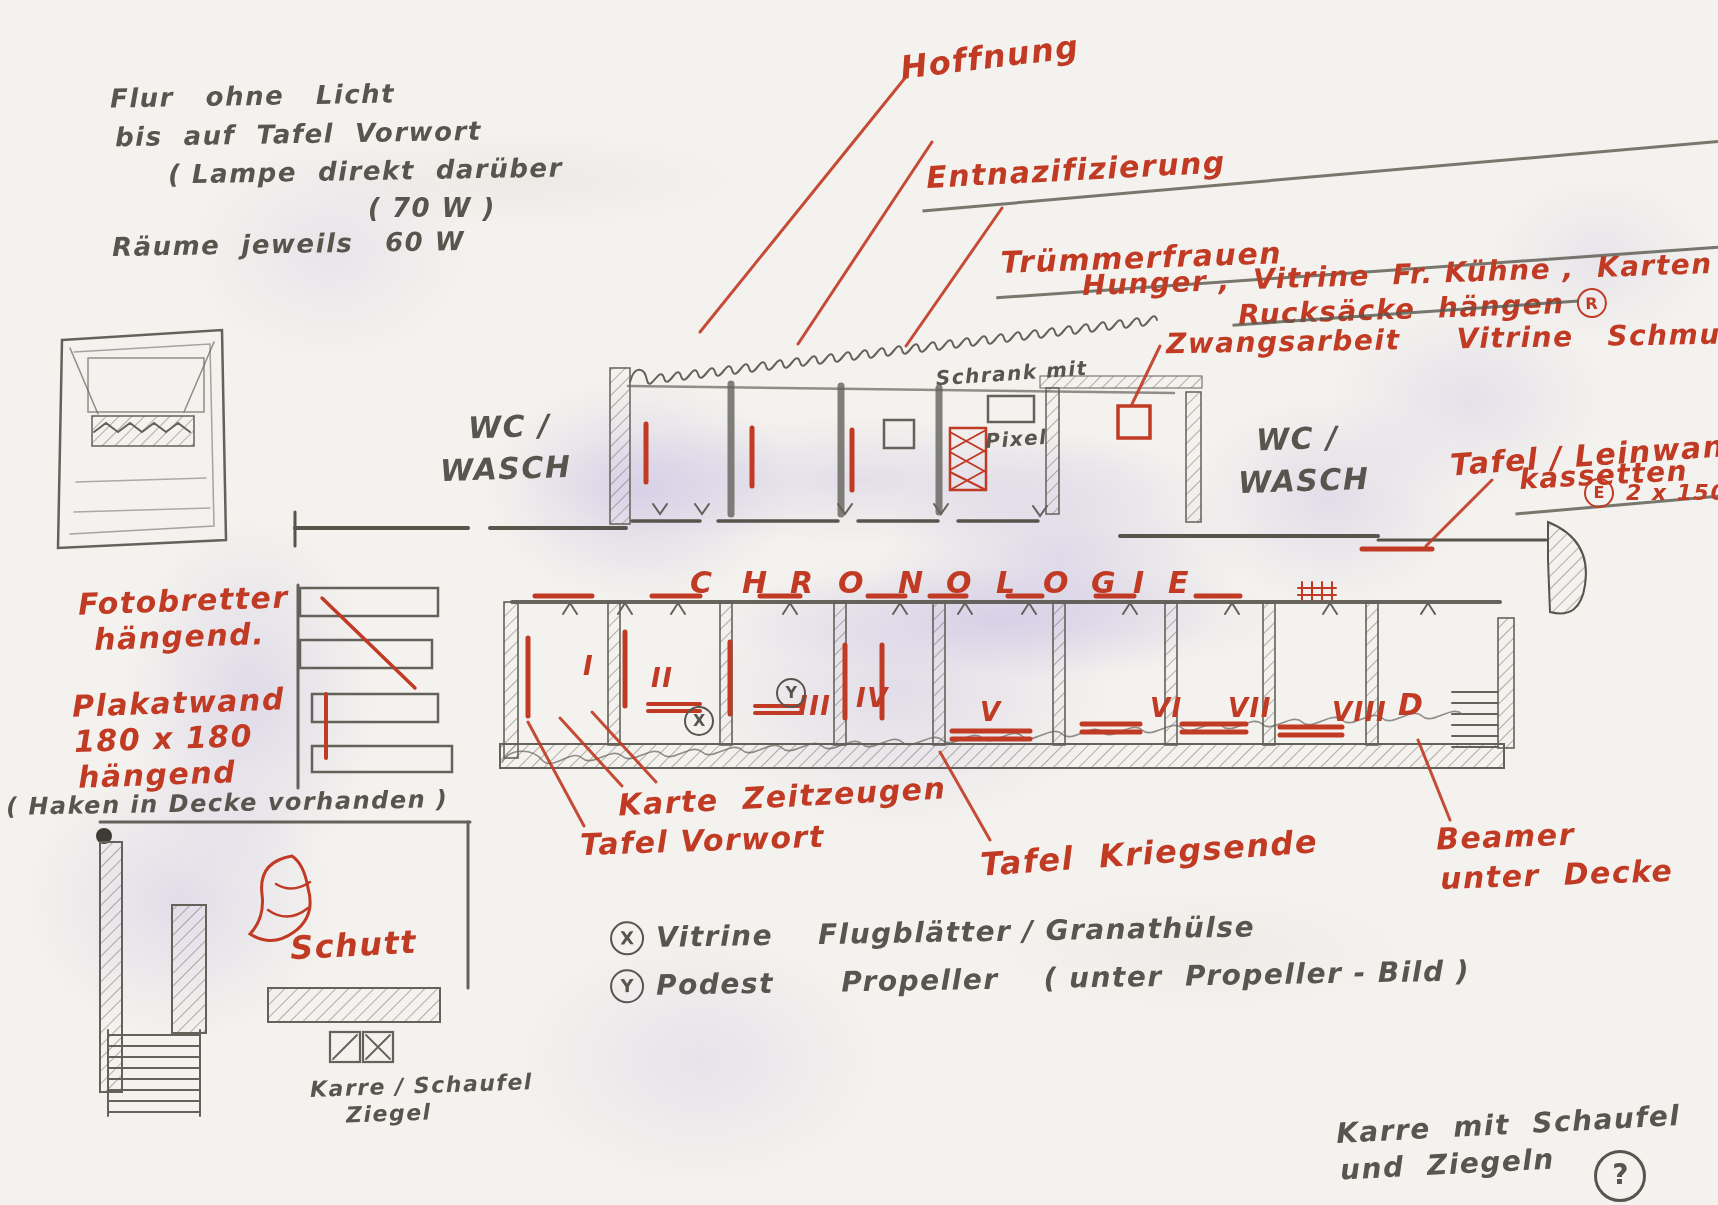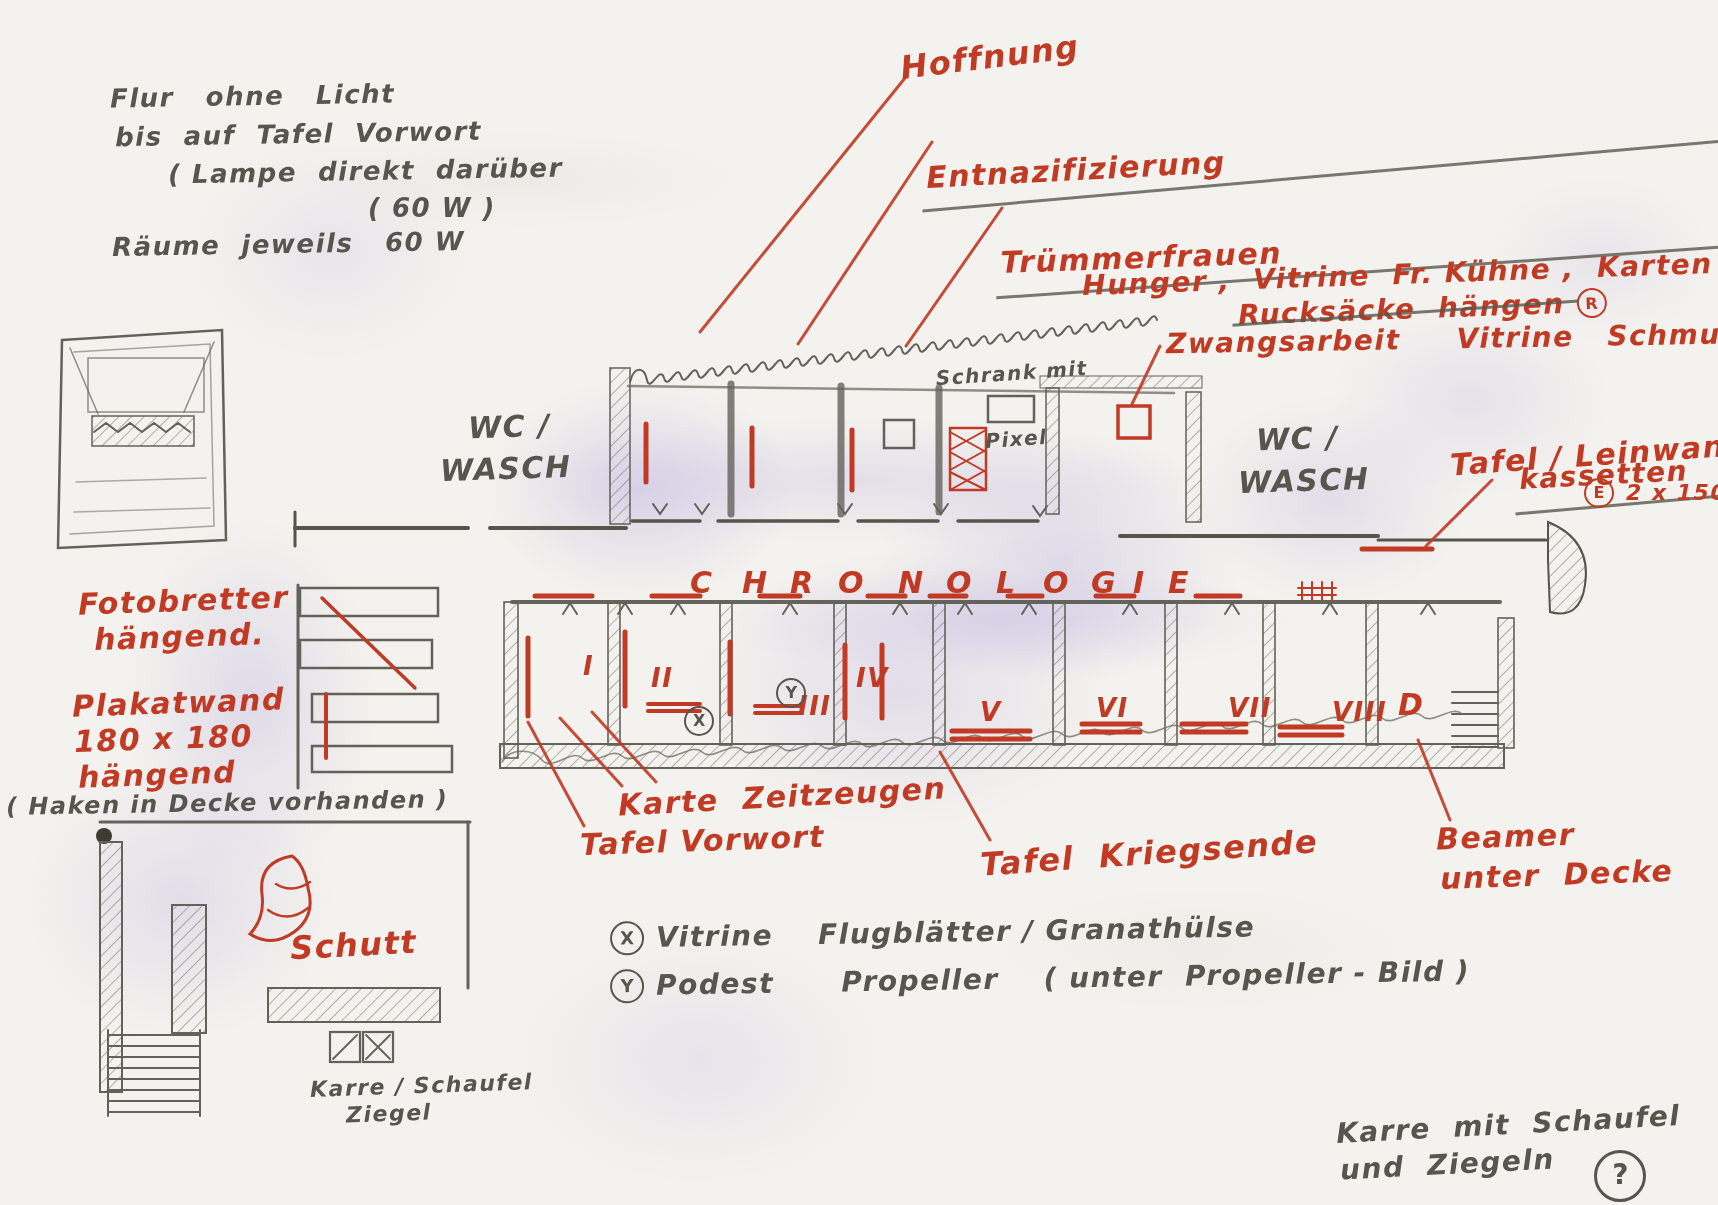--- a/index.html
+++ b/index.html
@@ -183,21 +183,21 @@
       <path d="M592,712 L656,782"></path>
       <path d="M528,722 L584,826"></path>
       <path d="M940,752 L990,840"></path>
       <path d="M1418,740 L1450,820"></path>
     </g>
   </svg>
 
   <div class="lbl pencil s26" style="left:110px;top:82px;transform:rotate(-1deg)">Flur   ohne   Licht</div>
   <div class="lbl pencil s26" style="left:115px;top:120px;transform:rotate(-1deg)">bis  auf  Tafel  Vorwort</div>
   <div class="lbl pencil s26" style="left:168px;top:157px;transform:rotate(-1deg)">( Lampe  direkt  darüber</div>
-  <div class="lbl pencil s26" style="left:368px;top:194px">( 60 W )</div>
+  <div class="lbl pencil s26" style="left:368px;top:194px">( 70 W )</div>
   <div class="lbl pencil s26" style="left:112px;top:230px;transform:rotate(-1deg)">Räume  jeweils   60 W</div>
 
   <div class="lbl red s32 b" style="left:900px;top:40px;transform:rotate(-7deg)">Hoffnung</div>
   <div class="lbl red s30 b struck" style="left:925px;top:116px;transform:rotate(-3deg)">Entnazifizierung</div>
   <div class="lbl red s30 b struck struck-long" style="left:1000px;top:183px;transform:rotate(-2deg)">Trümmerfrauen</div>
   <div class="lbl red s28 b" style="left:1082px;top:260px;transform:rotate(-2deg)">Hunger ,  Vitrine  Fr. Kühne ,  Karten</div>
   <div class="lbl red s28 b row" style="left:1238px;top:294px;transform:rotate(-2deg)">
     <span class="struck">Rucksäcke  hängen</span>
     <span class="circ small">R</span>
   </div>
@@ -228,23 +228,23 @@
   <div class="lbl red s30 b" style="left:946px;top:566px">O</div>
   <div class="lbl red s30 b" style="left:996px;top:566px">L</div>
   <div class="lbl red s30 b" style="left:1043px;top:566px">O</div>
   <div class="lbl red s30 b" style="left:1091px;top:566px">G</div>
   <div class="lbl red s30 b" style="left:1133px;top:566px">I</div>
   <div class="lbl red s30 b" style="left:1168px;top:566px">E</div>
 
   <div class="lbl red s26 b" style="left:583px;top:652px">I</div>
   <div class="lbl red s26 b" style="left:651px;top:664px">II</div>
   <div class="lbl red s26 b" style="left:798px;top:692px">III</div>
-  <div class="lbl red s26 b" style="left:856px;top:664px">IV</div>
+  <div class="lbl red s26 b" style="left:856px;top:684px">IV</div>
   <div class="lbl red s26 b" style="left:980px;top:698px">V</div>
-  <div class="lbl red s26 b" style="left:1096px;top:694px">VI</div>
+  <div class="lbl red s26 b" style="left:1150px;top:694px">VI</div>
   <div class="lbl red s26 b" style="left:1228px;top:694px">VII</div>
   <div class="lbl red s26 b" style="left:1332px;top:698px">VIII</div>
 
   <div class="lbl red s30 b" style="left:1398px;top:688px">D</div>
 
   <div class="lbl pencil" style="left:656px;top:688px">
     <span class="circ small">X</span>
   </div>
   <div class="lbl pencil" style="left:748px;top:660px">
     <span class="circ small">Y</span>

